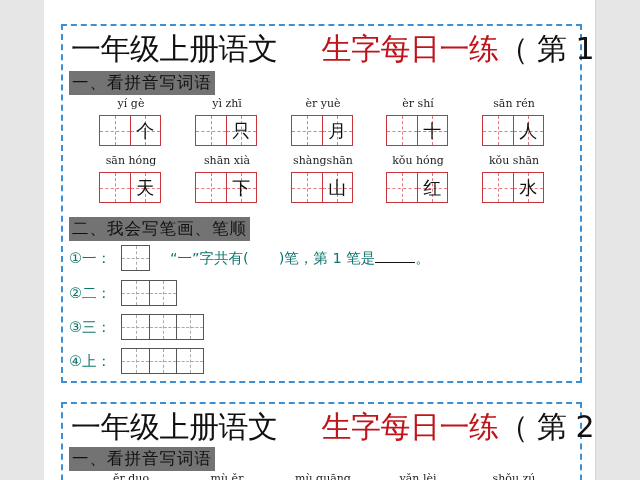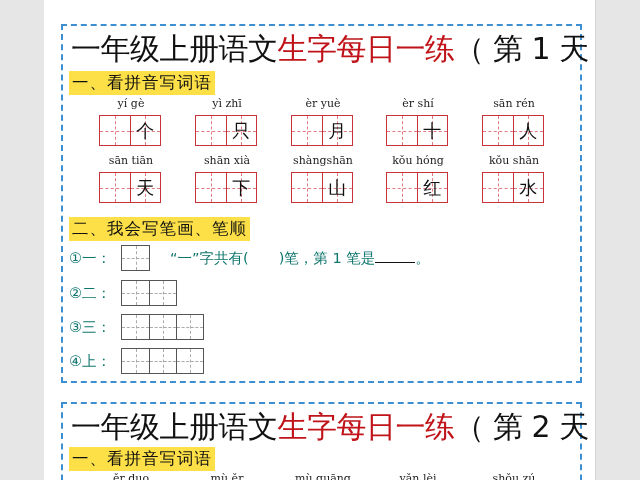--- a/index.html
+++ b/index.html
@@ -2,22 +2,22 @@
 <html><head>
 <meta charset="utf-8">
 <style>
   html, body { margin:0; padding:0; }
   body { width:640px; height:480px; overflow:hidden; background:#e6e6e6; position:relative; font-family:"DejaVu Serif", serif; }
   .page { position:absolute; left:44px; top:0; width:551px; height:480px; background:#ffffff; }
   .card { position:absolute; left:17px; width:521px; border:2px dashed #3d8fd1; box-sizing:border-box; }
   .card1 { top:24px; height:359px; }
   .card2 { top:402px; height:120px; }
   .title { position:absolute; left:8px; top:4px; font-size:30px; line-height:38px; white-space:nowrap; color:#111; font-family:"DejaVu Sans", sans-serif; letter-spacing:-0.5px; }
-  .title .red { color:#c0141a; }
-  .sec { position:absolute; left:6px; height:24px; line-height:24px; font-size:16.5px; background:#fde047; padding:0 3px; color:#111; font-family:"DejaVu Sans", sans-serif; letter-spacing:1px; }
+  .title .red { color:#c0141a;margin-left:44px; }
+  .sec { position:absolute; left:6px; height:24px; line-height:24px; font-size:16.5px; background:#737373; padding:0 3px; color:#111; font-family:"DejaVu Sans", sans-serif; letter-spacing:1px; }
   .word { position:absolute; width:64px; }
   .py { height:18px; line-height:18px; font-size:11px; text-align:center; color:#222; white-space:nowrap; font-family:"DejaVu Serif", serif; }
   .grid { display:flex; width:62px; height:31px; border:1.5px solid #c8343a; box-sizing:border-box; margin-top:2px; }
   .cell { flex:1; position:relative; box-sizing:border-box; }
   .cell + .cell { border-left:1.5px solid #c8343a; }
   .cell::before { content:""; position:absolute; left:0; right:0; top:50%; border-top:1px dashed #e07a7e; }
   .cell::after { content:""; position:absolute; top:0; bottom:0; left:50%; border-left:1px dashed #e07a7e; }
   .cell span { position:absolute; inset:0; display:flex; align-items:center; justify-content:center; font-size:18px; z-index:2; color:#111; font-family:"DejaVu Sans", sans-serif; }
   .row { position:absolute; left:6px; height:30px; display:flex; align-items:center; font-size:14.5px; white-space:nowrap; color:#0f766e; font-family:"DejaVu Sans", sans-serif; }
   .label { width:52px; }
@@ -84,21 +84,21 @@
         <div class="word" style="left: 419px; top: 69px;">
           <div class="py">sān  rén</div>
     <div class="grid">
       <div class="cell"></div>
       <div class="cell">
               <span>人</span>
             </div>
     </div>
         </div>
         <div class="word" style="left: 36px; top: 126px;">
-          <div class="py">sān  tiān</div>
+          <div class="py">sān  hóng</div>
     <div class="grid">
       <div class="cell"></div>
       <div class="cell">
               <span>天</span>
             </div>
     </div>
         </div>
         <div class="word" style="left: 132px; top: 126px;">
           <div class="py">shān  xià</div>
     <div class="grid">

